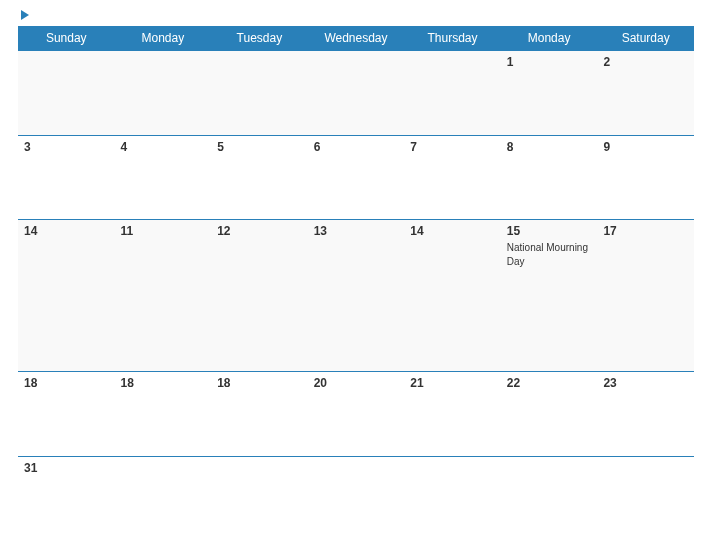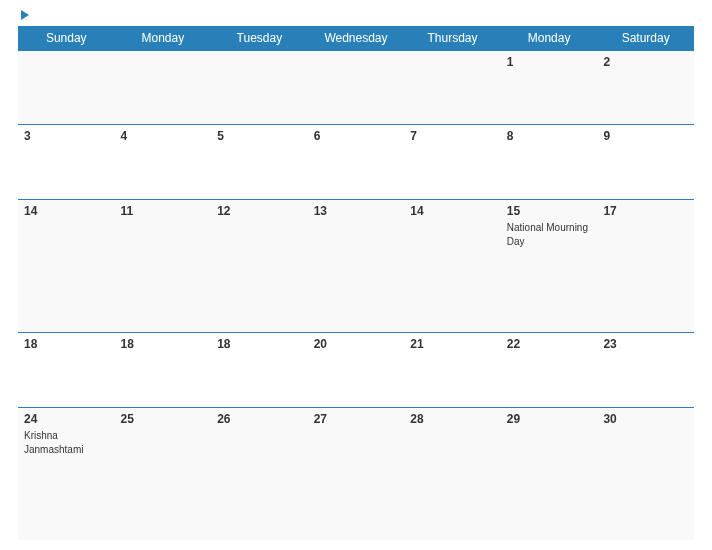--- a/index.html
+++ b/index.html
@@ -206,34 +206,24 @@
           <span class="day-num">21</span>
         </td>
         <td class="even-row">
           <span class="day-num">22</span>
         </td>
         <td class="even-row">
           <span class="day-num">23</span>
         </td>
       </tr>
       <tr>
-        <td><span class="day-num">24</span><span class="event">Krishna Janmashtami</span></td>
-        <td>
-          <span class="day-num">25</span>
-        </td>
-        <td>
-          <span class="day-num">26</span>
-        </td>
-        <td>
-          <span class="day-num">27</span>
-        </td>
-        <td>
-          <span class="day-num">28</span>
-        </td>
-        <td>
-          <span class="day-num">29</span>
-        </td>
-        <td>
-          <span class="day-num">30</span>
-        </td>
+        <td class="even-row">
+          <span class="day-num">31</span>
+        </td>
+        <td class="even-row"></td>
+        <td class="even-row"></td>
+        <td class="even-row"></td>
+        <td class="even-row"></td>
+        <td class="even-row"></td>
+        <td class="even-row"></td>
       </tr>
     </tbody>
 </table>
 
 </body></html>

